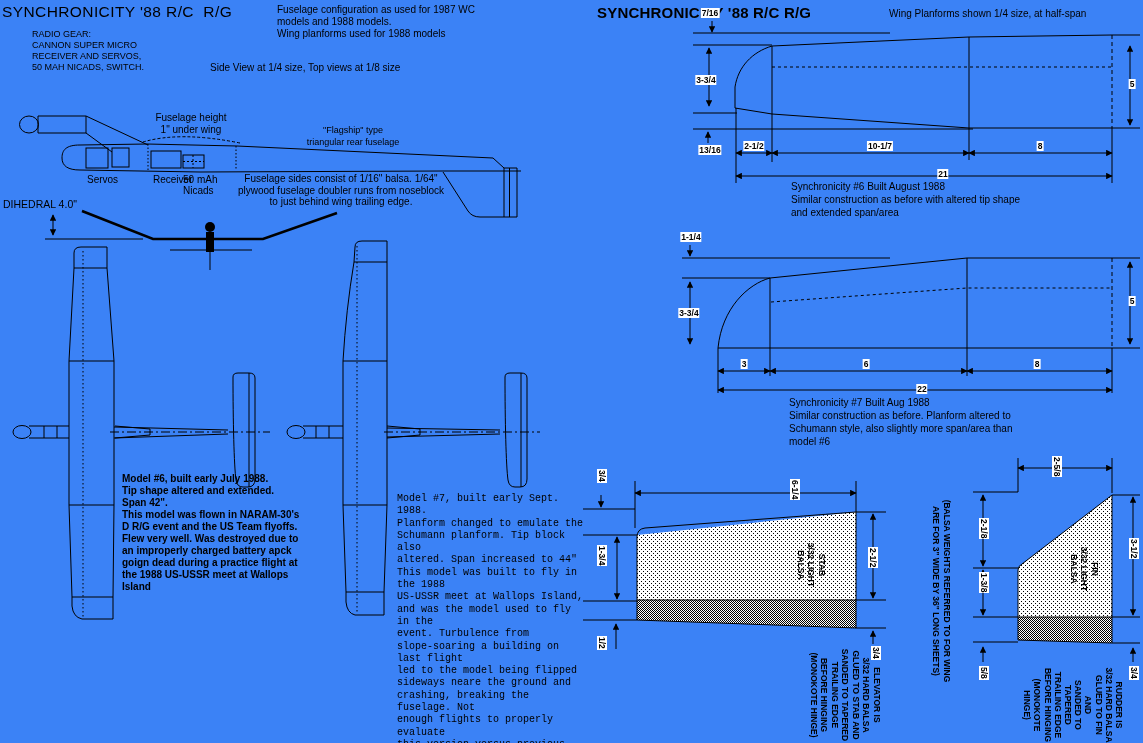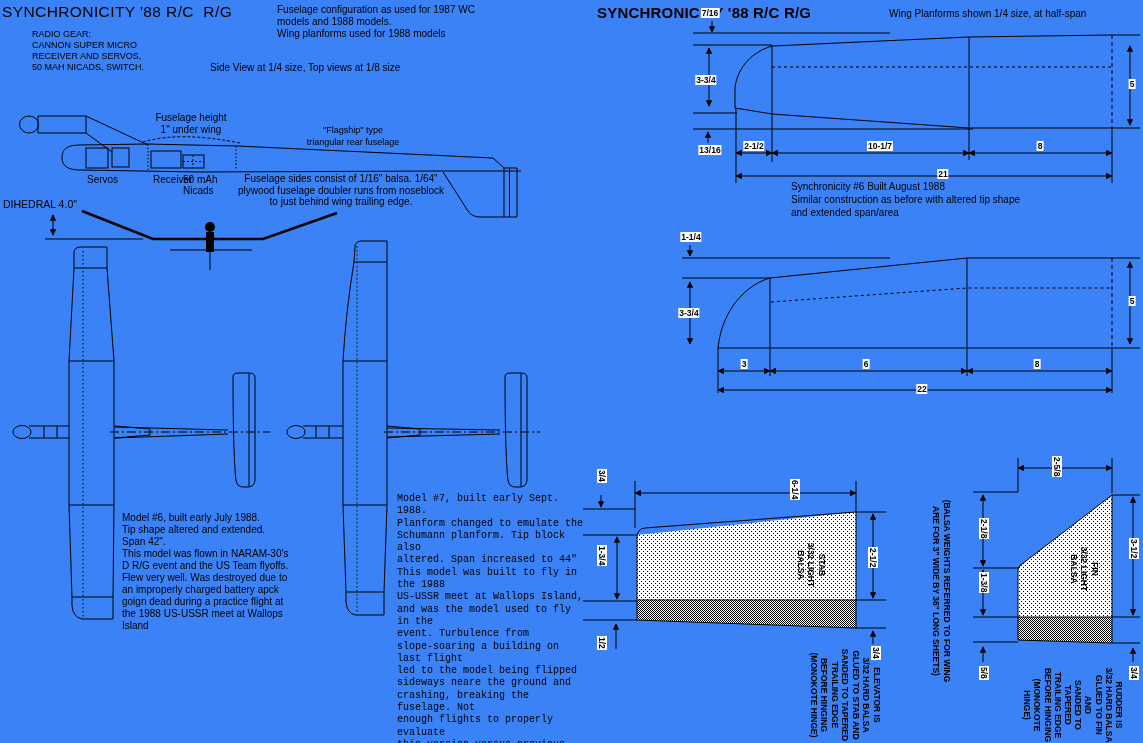--- a/index.html
+++ b/index.html
@@ -198,21 +198,21 @@
 triangular rear fuselage</div>
   <div class="t s95" style="left:87px;top:174px;">Servos</div>
   <div class="t s95" style="left:133px;top:174px;padding-left:20px;">Receiver</div>
   <div class="t s95 lh11" style="left:183px;top:174px;">50 mAh
 Nicads</div>
   <div class="t s95 cen" style="left:341px;top:173px;">Fuselage sides consist of 1/16" balsa. 1/64"
 plywood fuselage doubler runs from noseblock
 to just behind wing trailing edge.</div>
   <div class="t s105" style="left:3px;top:198px;">DIHEDRAL 4.0"</div>
 
-  <div class="t lh12" style="left:122px;top:512px;">Model #6, built early July 1988.
+  <div class="t lh12" style="left:122px;top:473px;font-weight:bold;">Model #6, built early July 1988.
 Tip shape altered and extended.
 Span 42".
 This model was flown in NARAM-30's
 D R/G event and the US Team flyoffs.
 Flew very well. Was destroyed due to
 an improperly charged battery apck
 goign dead during a practice flight at
 the 1988  US-USSR meet at Wallops
 Island</div>
   <div class="t" style="left:397px;top:493px;width:190px;font-family:Liberation Mono, monospace;">Model #7, built early Sept. 1988.
@@ -242,20 +242,24 @@
 Similar construction as before with altered tip shape
 and extended span/area</div>
 
   <div class="dim" style="left:691px;top:237px;">1-1/4</div>
   <div class="dim" style="left:689px;top:313px;">3-3/4</div>
   <div class="dim" style="left:744px;top:364px;">3</div>
   <div class="dim" style="left:866px;top:364px;">6</div>
   <div class="dim" style="left:1037px;top:364px;">8</div>
   <div class="dim" style="left:922px;top:389px;">22</div>
   <div class="dim" style="left:1132px;top:301px;">5</div>
+  <div class="t lh13" style="left:789px;top:396px;">Synchronicity #7   Built Aug 1988
+Similar construction as before. Planform altered to
+Schumann style, also slightly more span/area than
+model #6</div>
 
   <div class="dimr" style="left:800px;top:479px;">6-1/4</div>
   <div class="dimr" style="left:607px;top:469px;">3/4</div>
   <div class="dimr" style="left:607px;top:545px;">1-3/4</div>
   <div class="dimr" style="left:607px;top:636px;">1/2</div>
   <div class="dimr" style="left:878px;top:547px;">2-1/2</div>
   <div class="dimr" style="left:881px;top:646px;">3/4</div>
   <div class="rot" style="left:827px;top:538px;width:54px;">STAB
 3/32 LIGHT
 BALSA</div>

